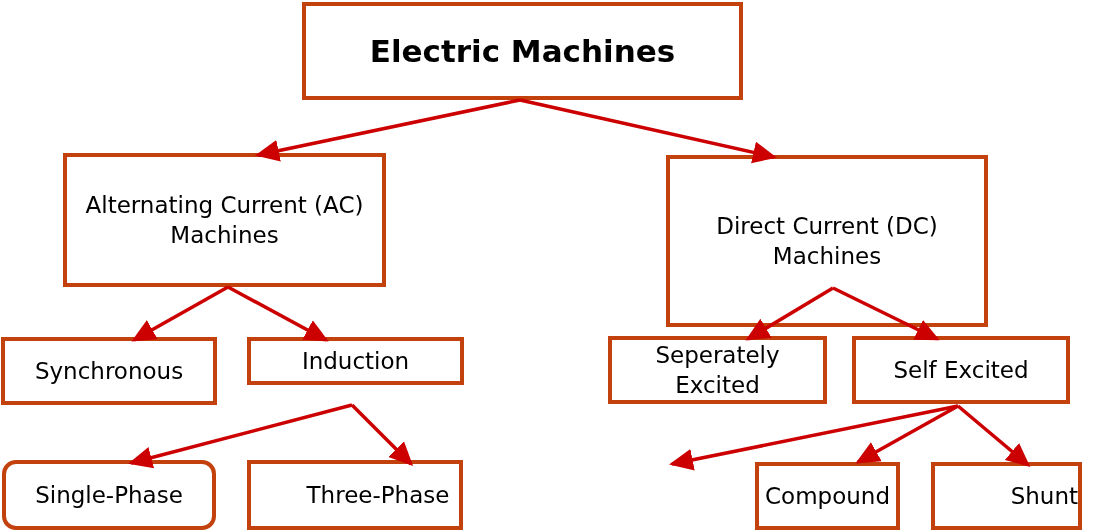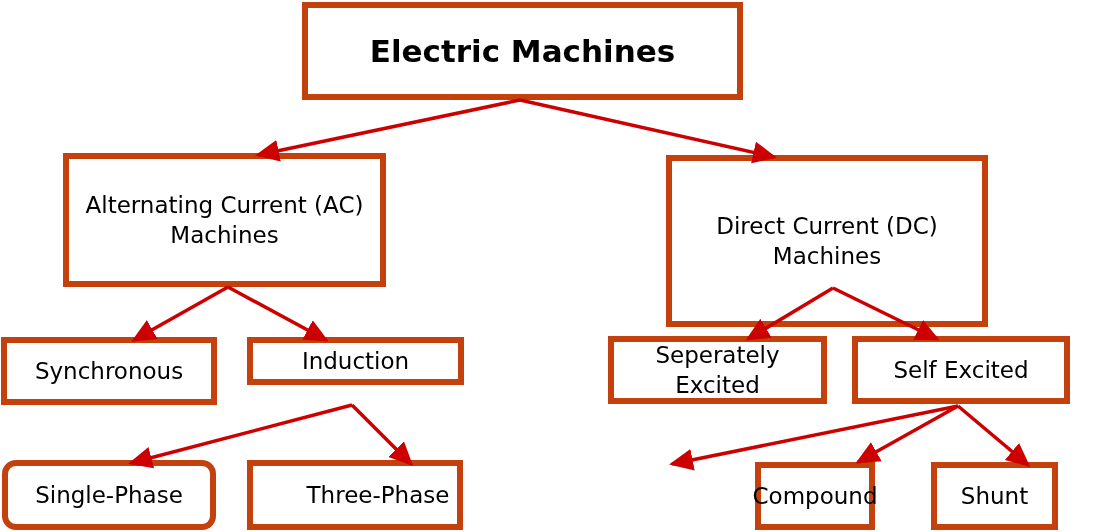--- a/index.html
+++ b/index.html
@@ -12,21 +12,21 @@
     width: 1103px;
     height: 532px;
     background: #ffffff;
     font-family: "DejaVu Sans", sans-serif;
     overflow: hidden;
   }
   .box {
     position: absolute;
     box-sizing: border-box;
     background: #ffffff;
-    border: 6px solid #c2410c;
+    border: 4px solid #c2410c;
     display: flex;
     align-items: center;
     justify-content: center;
     text-align: center;
     color: #000000;
     z-index: 1;
   }
   .label {
     white-space: pre-line;
     font-size: 23px;
@@ -42,22 +42,22 @@
   .node-root        { left: 302px; top:   2px; width: 441px; height:  98px; }
   .node-ac          { left:  63px; top: 153px; width: 323px; height: 134px; }
   .node-dc          { left: 666px; top: 155px; width: 322px; height: 172px; }
   .node-synchronous { left:   1px; top: 337px; width: 216px; height:  68px; }
   .node-induction   { left: 247px; top: 337px; width: 217px; height:  48px; }
   .node-sep         { left: 608px; top: 336px; width: 219px; height:  68px; }
   .node-self        { left: 852px; top: 336px; width: 218px; height:  68px; }
   .node-single      { left:   2px; top: 460px; width: 214px; height:  70px; border-radius: 14px; }
   .node-three       { left: 247px; top: 460px; width: 216px; height:  70px; padding-left: 46px; }
   .node-series      { left: 579px; top: 462px; width: 152px; height:  68px; }
-  .node-compound    { left: 755px; top: 462px; width: 120px; height:  68px; }
-  .node-shunt       { left: 931px; top: 462px; width: 127px; height:  68px; }
+  .node-compound    { left: 755px; top: 462px; width: 145px; height:  68px; }
+  .node-shunt       { left: 931px; top: 462px; width: 151px; height:  68px; justify-content: flex-end; }
   .edges {
     position: absolute;
     left: 0;
     top: 0;
     z-index: 2;
     pointer-events: none;
   }
   .edges line {
     stroke: #cc0000;
     stroke-width: 3.5;

